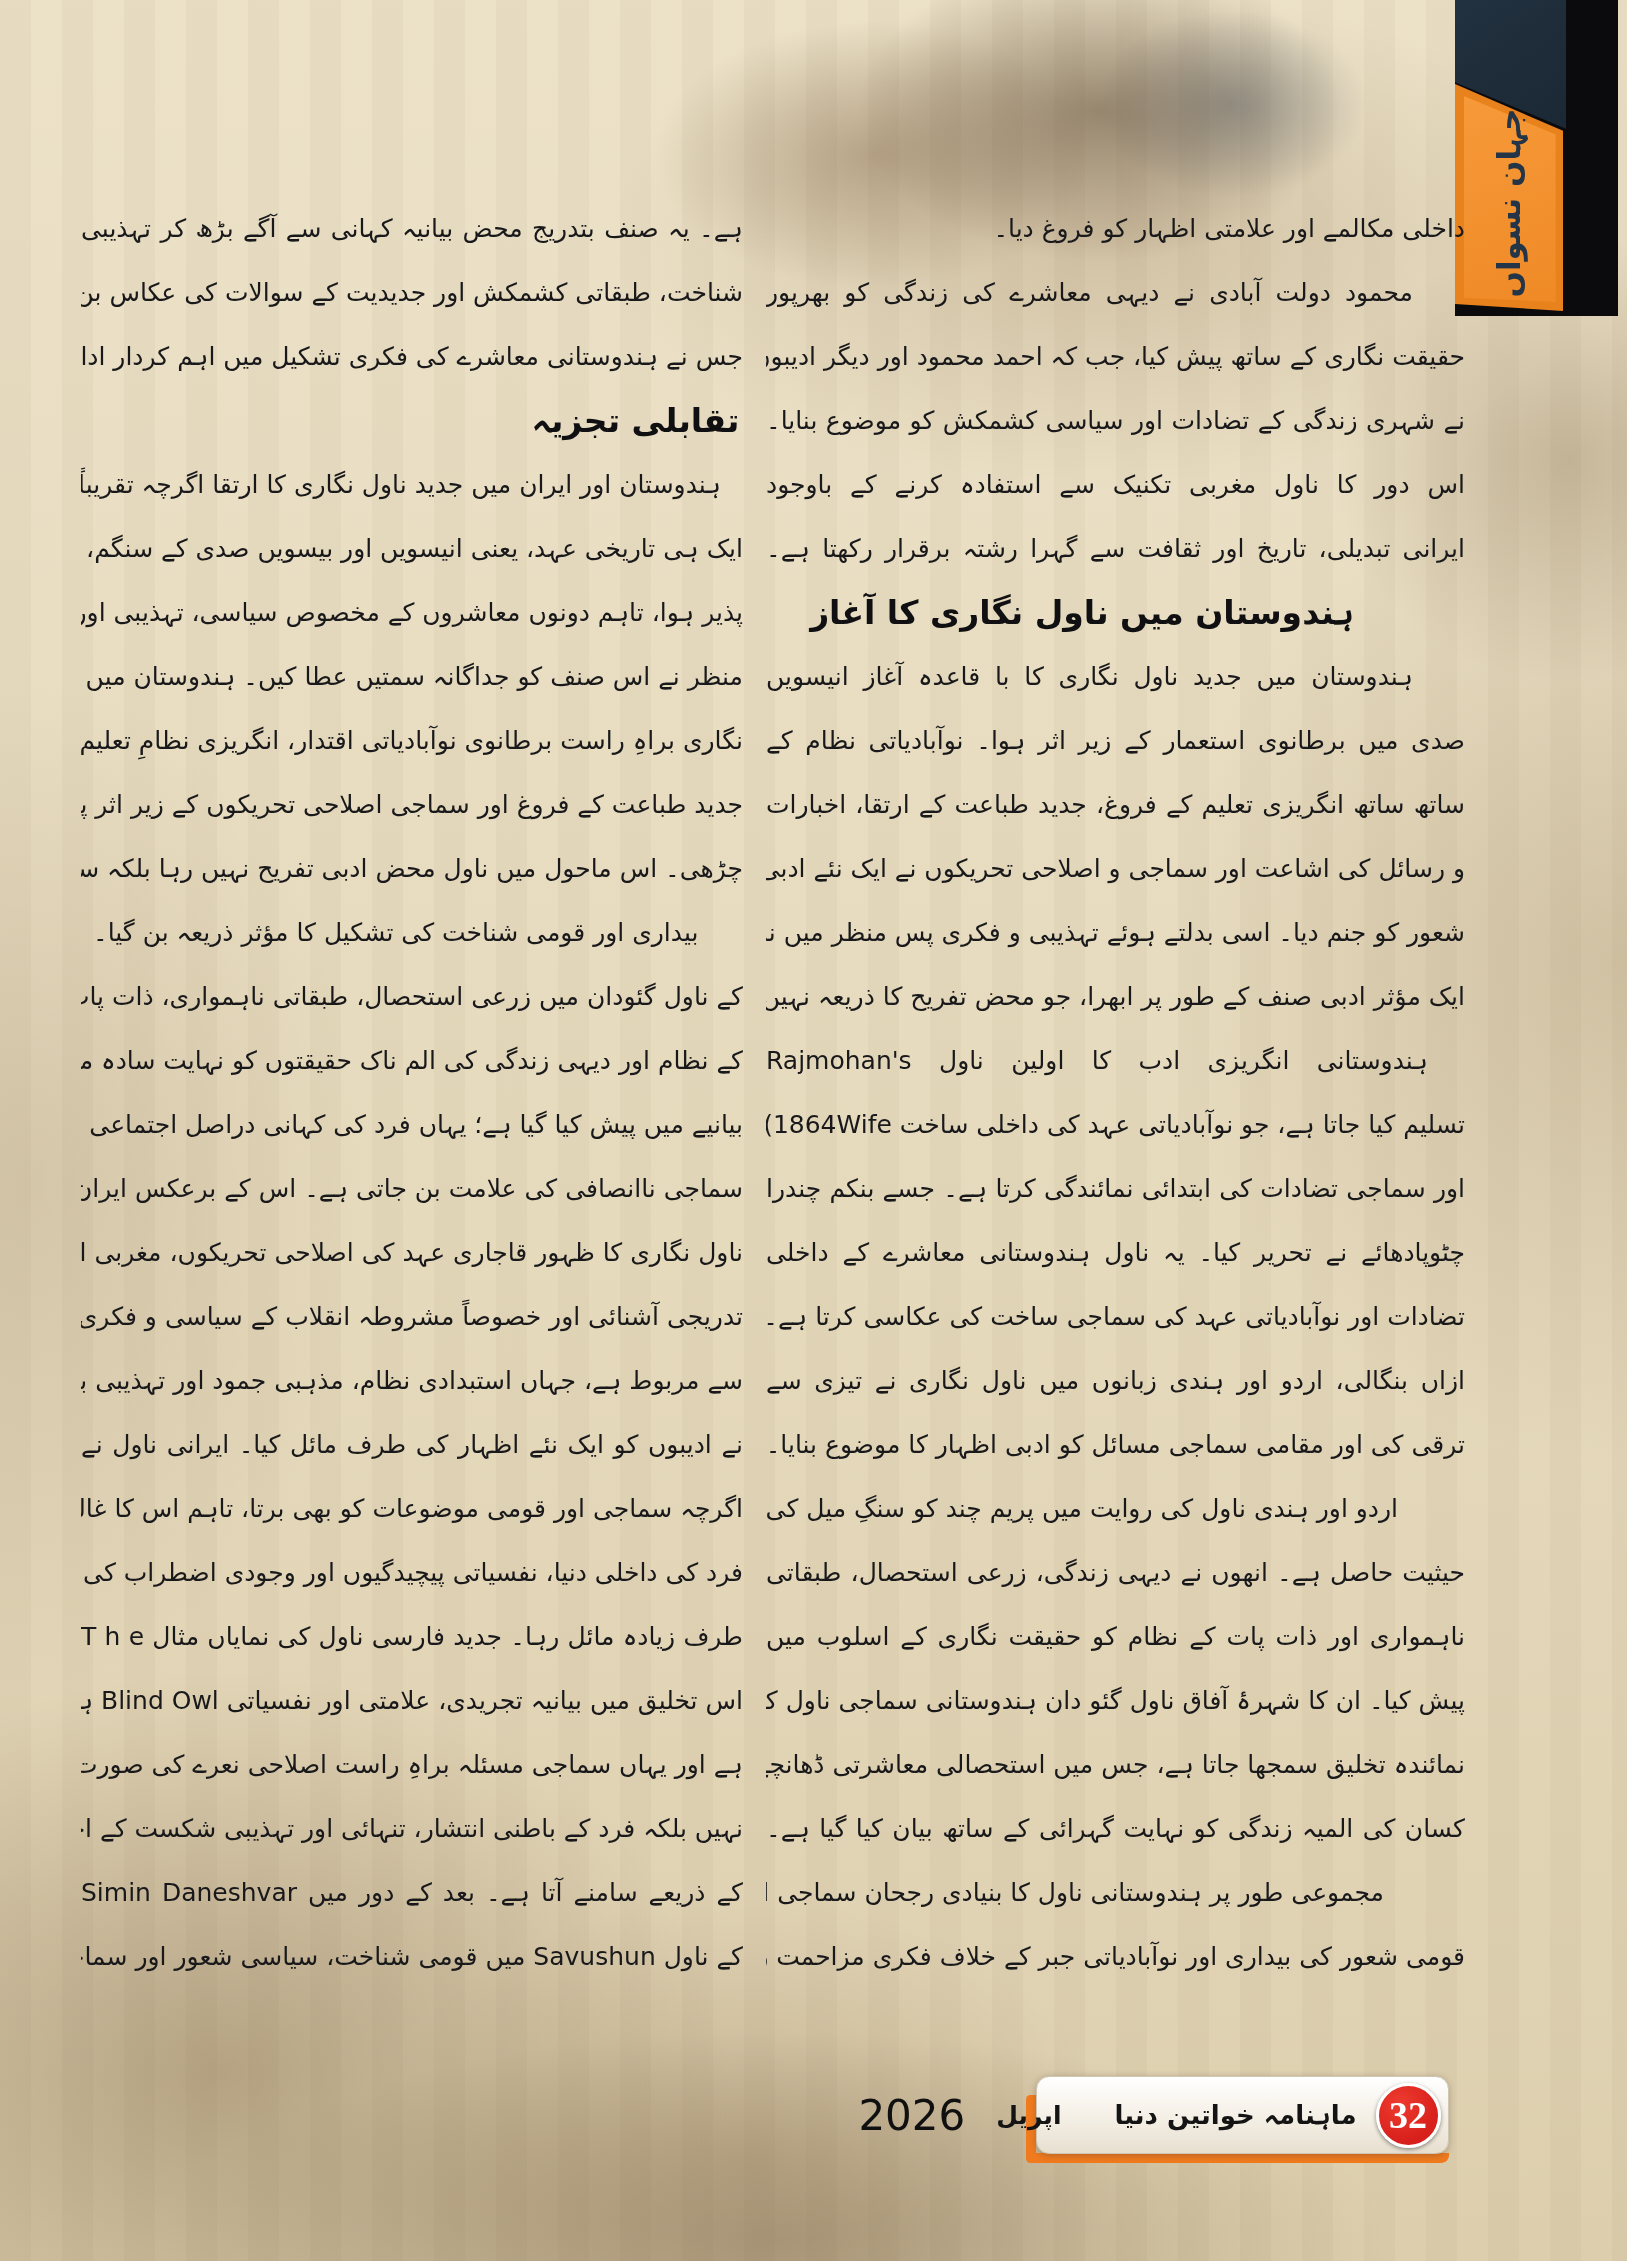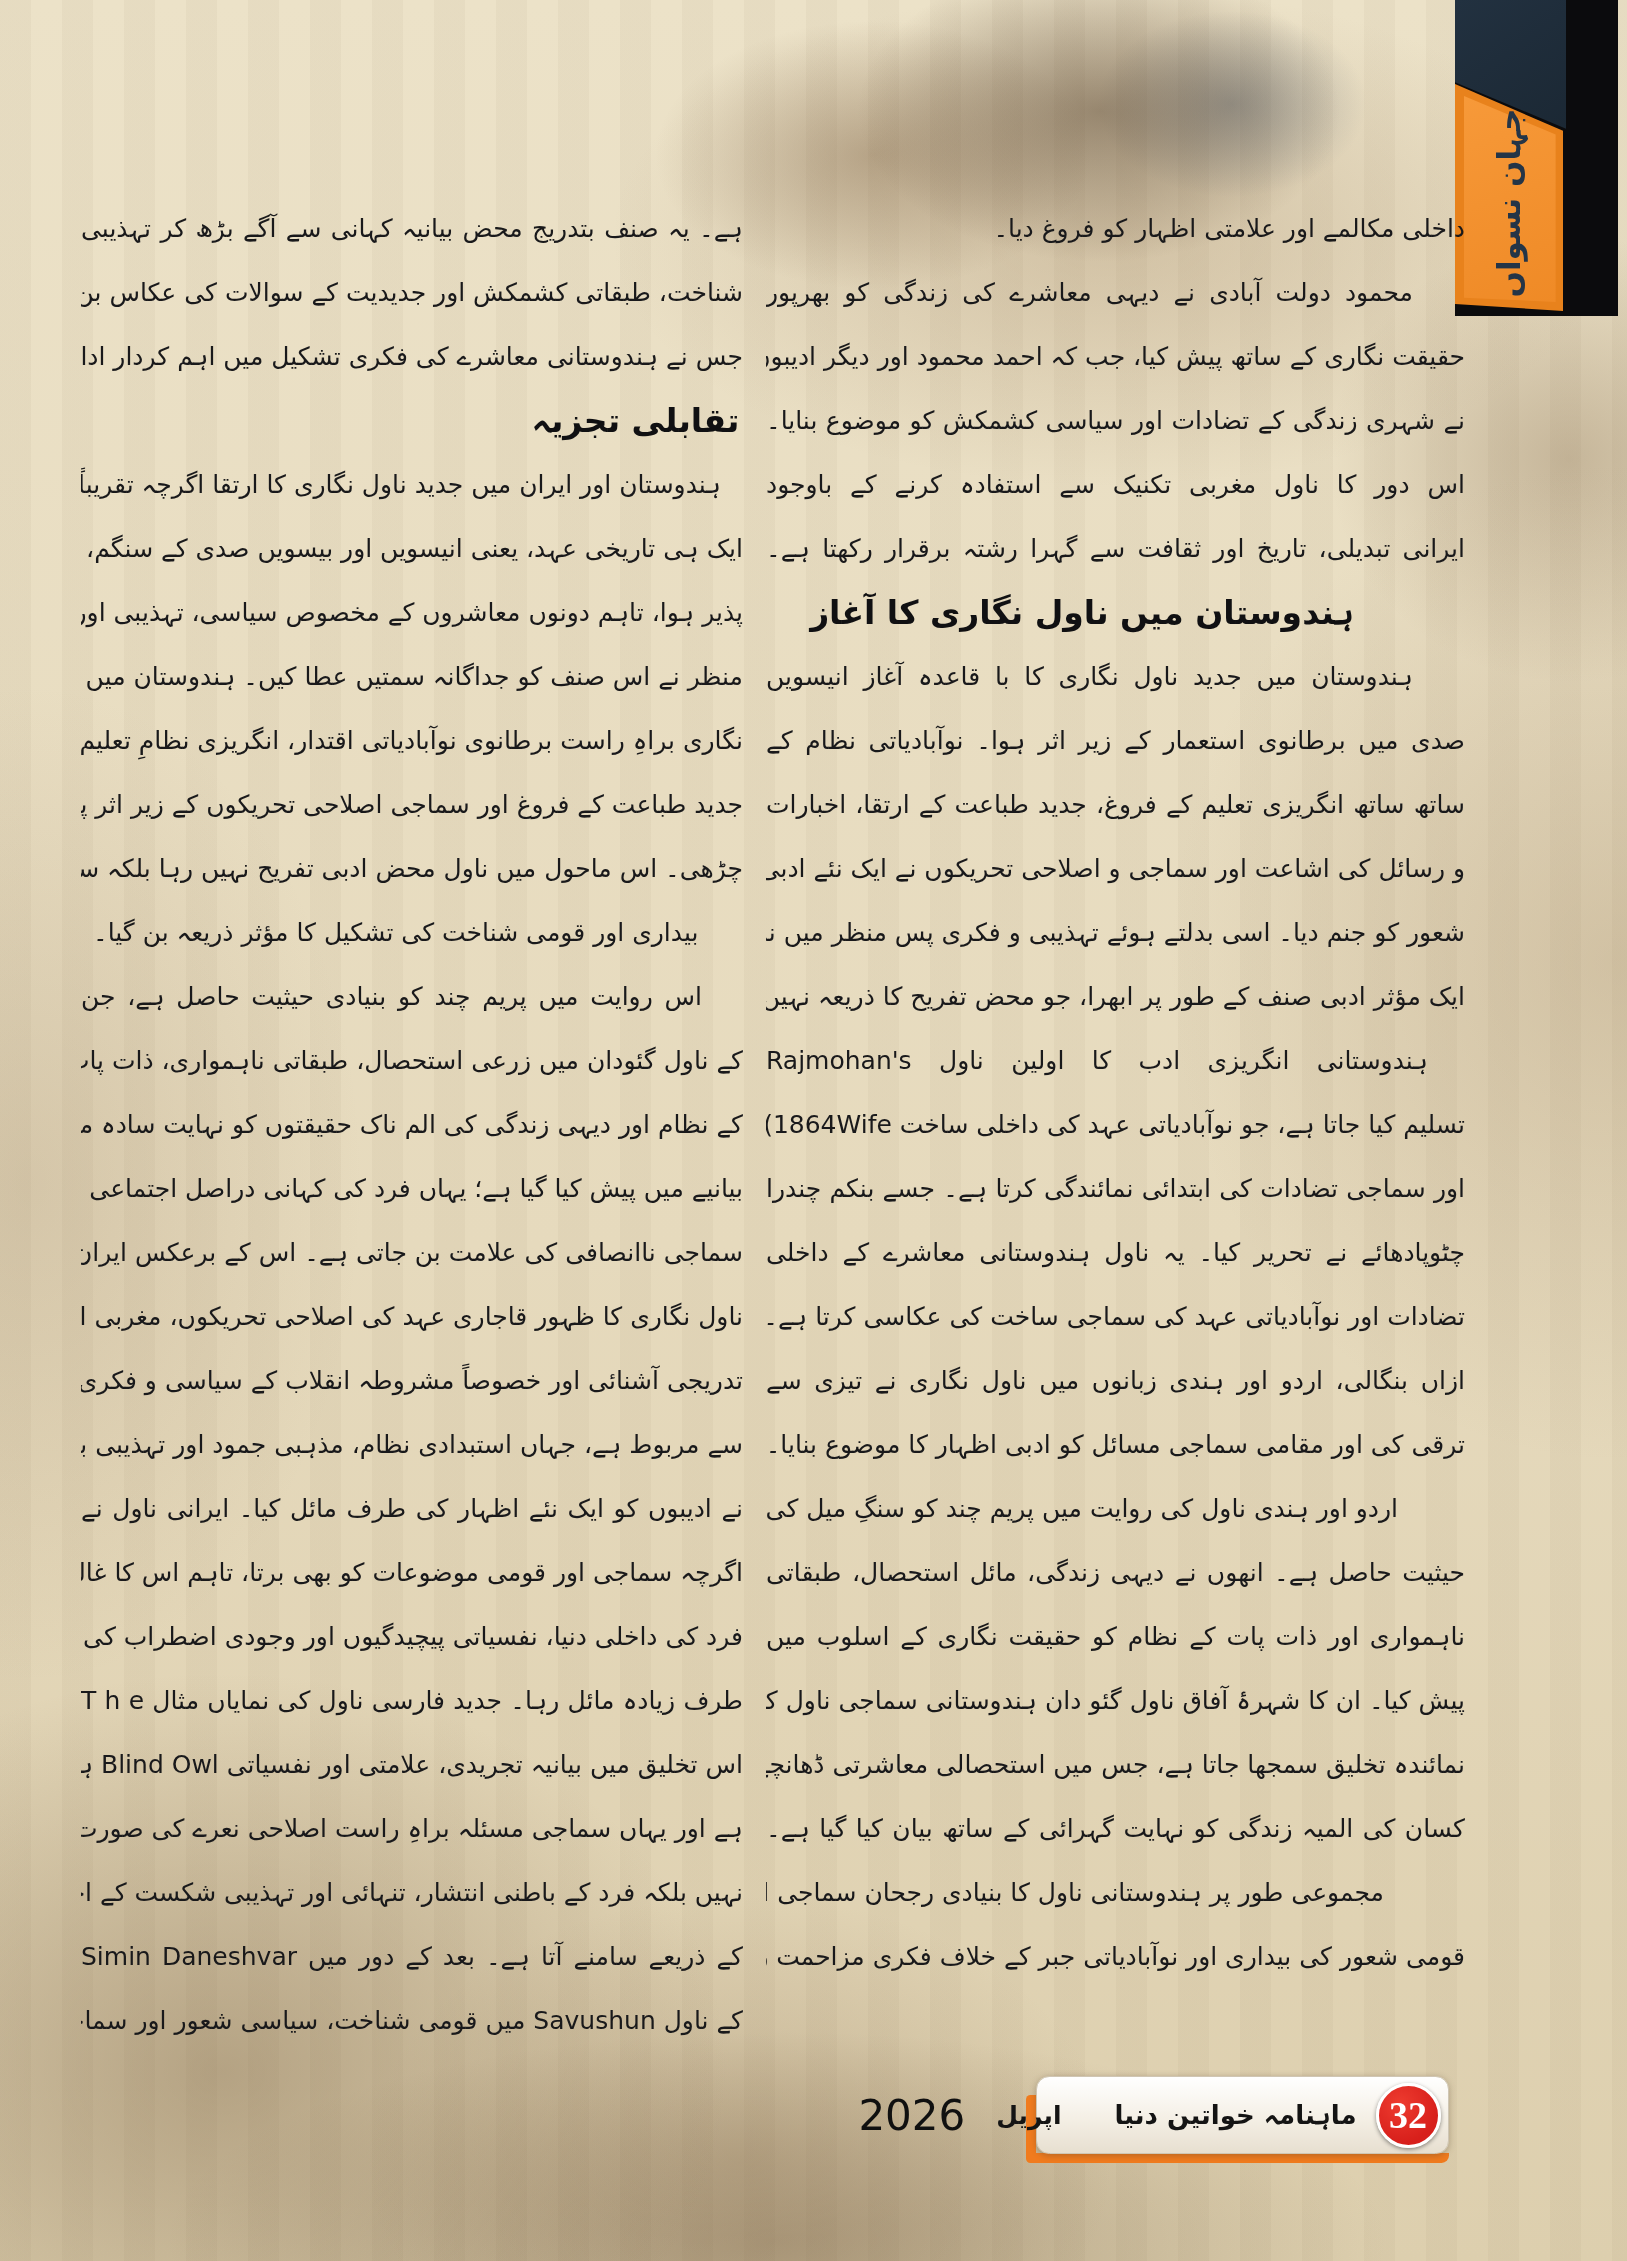--- a/index.html
+++ b/index.html
@@ -128,42 +128,41 @@
       <div class="line j">شعور کو جنم دیا۔ اسی بدلتے ہوئے تہذیبی و فکری پس منظر میں ناول</div>
       <div class="line j">ایک مؤثر ادبی صنف کے طور پر ابھرا، جو محض تفریح کا ذریعہ نہیں</div>
       <div class="line j" style="padding-right: 37px;">ہندوستانی انگریزی ادب کا اولین ناول Rajmohan's</div>
       <div class="line j">تسلیم کیا جاتا ہے، جو نوآبادیاتی عہد کی داخلی ساخت ‎((1864Wife</div>
       <div class="line j">اور سماجی تضادات کی ابتدائی نمائندگی کرتا ہے۔ جسے بنکم چندرا</div>
       <div class="line j">چٹوپادھائے نے تحریر کیا۔ یہ ناول ہندوستانی معاشرے کے داخلی</div>
       <div class="line j">تضادات اور نوآبادیاتی عہد کی سماجی ساخت کی عکاسی کرتا ہے۔ بعد</div>
       <div class="line j">ازاں بنگالی، اردو اور ہندی زبانوں میں ناول نگاری نے تیزی سے</div>
       <div class="line r">ترقی کی اور مقامی سماجی مسائل کو ادبی اظہار کا موضوع بنایا۔</div>
       <div class="line j" style="padding-right: 67px;">اردو اور ہندی ناول کی روایت میں پریم چند کو سنگِ میل کی</div>
-      <div class="line j">حیثیت حاصل ہے۔ انھوں نے دیہی زندگی، مائل استحصال، طبقاتی</div>
+      <div class="line j">حیثیت حاصل ہے۔ انھوں نے دیہی زندگی، زرعی استحصال، طبقاتی</div>
       <div class="line j">ناہمواری اور ذات پات کے نظام کو حقیقت نگاری کے اسلوب میں</div>
       <div class="line j">پیش کیا۔ ان کا شہرۂ آفاق ناول گئو دان ہندوستانی سماجی ناول کی</div>
       <div class="line j">نمائندہ تخلیق سمجھا جاتا ہے، جس میں استحصالی معاشرتی ڈھانچے اور</div>
       <div class="line j">کسان کی المیہ زندگی کو نہایت گہرائی کے ساتھ بیان کیا گیا ہے۔</div>
       <div class="line j" style="padding-right: 81px;">مجموعی طور پر ہندوستانی ناول کا بنیادی رجحان سماجی اصلاح،</div>
       <div class="line j">قومی شعور کی بیداری اور نوآبادیاتی جبر کے خلاف فکری مزاحمت رہا</div>
     </div>
   <div class="col col-left">
       <div class="line j">ہے۔ یہ صنف بتدریج محض بیانیہ کہانی سے آگے بڑھ کر تہذیبی</div>
       <div class="line j">شناخت، طبقاتی کشمکش اور جدیدیت کے سوالات کی عکاس بن گئی،</div>
       <div class="line r">جس نے ہندوستانی معاشرے کی فکری تشکیل میں اہم کردار ادا کیا۔</div>
       <div class="line h" style="padding-right: 3.7px;">تقابلی تجزیہ</div>
       <div class="line j" style="padding-right: 22px;">ہندوستان اور ایران میں جدید ناول نگاری کا ارتقا اگرچہ تقریباً</div>
       <div class="line j">ایک ہی تاریخی عہد، یعنی انیسویں اور بیسویں صدی کے سنگم، میں وقوع</div>
       <div class="line j">پذیر ہوا، تاہم دونوں معاشروں کے مخصوص سیاسی، تہذیبی اور فکری پس</div>
       <div class="line j">منظر نے اس صنف کو جداگانہ سمتیں عطا کیں۔ ہندوستان میں ناول</div>
       <div class="line j">نگاری براہِ راست برطانوی نوآبادیاتی اقتدار، انگریزی نظامِ تعلیم،</div>
       <div class="line j">جدید طباعت کے فروغ اور سماجی اصلاحی تحریکوں کے زیر اثر پروان</div>
       <div class="line j">چڑھی۔ اس ماحول میں ناول محض ادبی تفریح نہیں رہا بلکہ سماجی شعور کی</div>
       <div class="line l">بیداری اور قومی شناخت کی تشکیل کا مؤثر ذریعہ بن گیا۔</div>
-      <div class="line j" style="padding-right: 41px;">اس روایت میں پریم چند کو بنیادی حیثیت حاصل ہے، جن</div>
       <div class="line j">کے ناول گئودان میں زرعی استحصال، طبقاتی ناہمواری، ذات پات</div>
       <div class="line j">کے نظام اور دیہی زندگی کی الم ناک حقیقتوں کو نہایت سادہ مگر گہرے</div>
       <div class="line j">بیانیے میں پیش کیا گیا ہے؛ یہاں فرد کی کہانی دراصل اجتماعی دکھ اور</div>
       <div class="line j">سماجی ناانصافی کی علامت بن جاتی ہے۔ اس کے برعکس ایران میں</div>
       <div class="line j">ناول نگاری کا ظہور قاجاری عہد کی اصلاحی تحریکوں، مغربی افکار سے</div>
       <div class="line j">تدریجی آشنائی اور خصوصاً مشروطہ انقلاب کے سیاسی و فکری ماحول</div>
       <div class="line j">سے مربوط ہے، جہاں استبدادی نظام، مذہبی جمود اور تہذیبی بحران</div>
       <div class="line j">نے ادیبوں کو ایک نئے اظہار کی طرف مائل کیا۔ ایرانی ناول نے</div>
       <div class="line j">اگرچہ سماجی اور قومی موضوعات کو بھی برتا، تاہم اس کا غالب رجحان</div>
       <div class="line j">فرد کی داخلی دنیا، نفسیاتی پیچیدگیوں اور وجودی اضطراب کی عکاسی کی</div>

